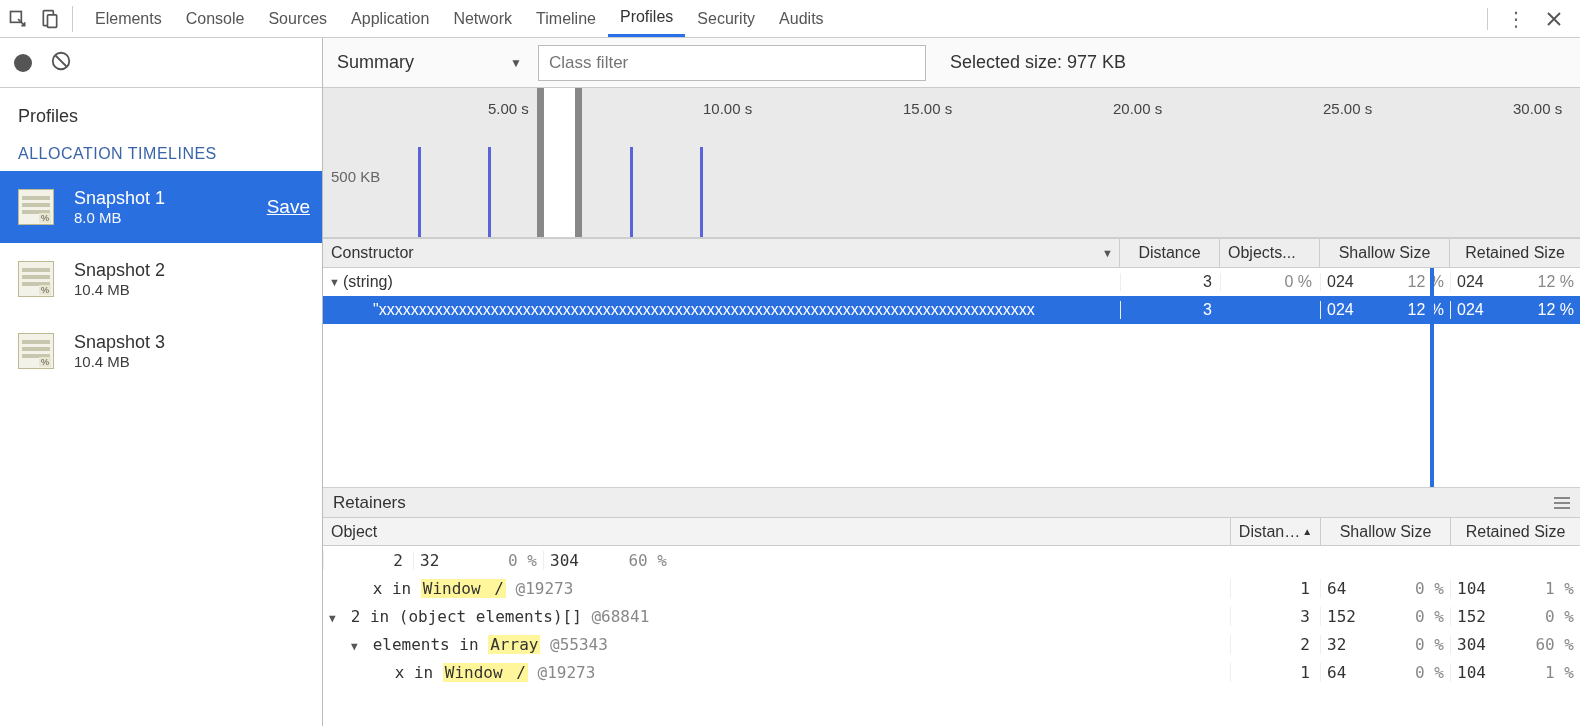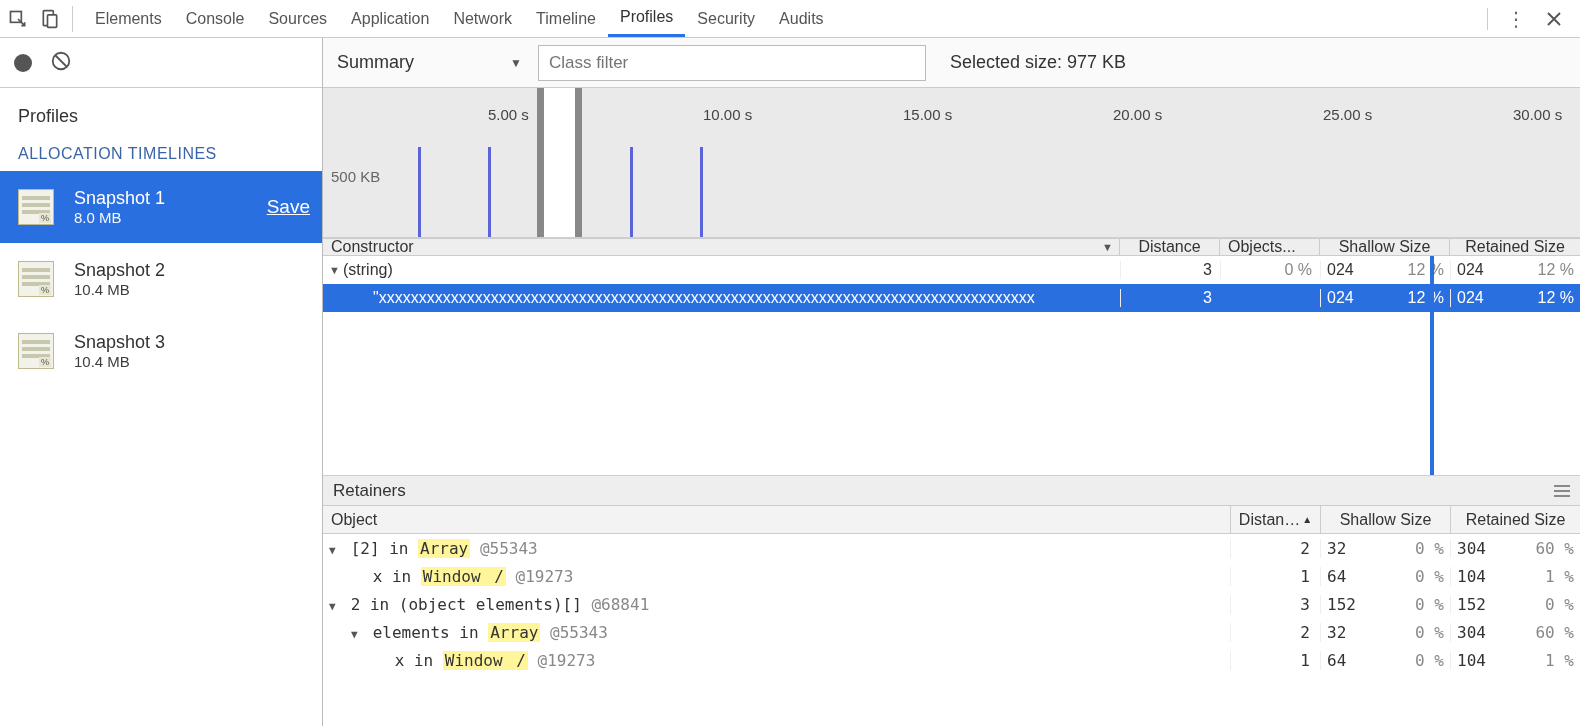--- a/index.html
+++ b/index.html
@@ -79,27 +79,27 @@
   display:flex; align-items:center; gap:96px; font-size:18px; color:#333;
 }
 .class-filter {
   width:388px; height:36px; border:1px solid #bbb; background:#fff; padding:0 10px;
   font-size:17px;
 }
 .selected-size { font-size:18px; color:#333; margin-left:8px;}
 .timeline {
   height:150px; background:#eaeaea; position:relative; border-bottom:1px solid #cfcfcf;
 }
-.time-tick { position:absolute; top:18px; font-size:15px; color:#444;}
+.time-tick { position:absolute; top:12px; font-size:15px; color:#444;}
 .size-label { position:absolute; left:8px; top:80px; font-size:15px; color:#666;}
 .alloc-bar { position:absolute; bottom:0; width:3px; background:#5a63d8; }
 .selection-handle { position:absolute; top:0; bottom:0; width:7px; background:#888;}
 .selection-range { position:absolute; top:0; bottom:0; background:#fff;}
 .grid-header {
-  display:flex; height:18px; background:#eee; border-bottom:1px solid #ccc; border-top:1px solid #ccc;
+  display:flex; height:30px; background:#eee; border-bottom:1px solid #ccc; border-top:1px solid #ccc;
   font-size:16px; color:#333;
 }
 .gh-cell { display:flex; align-items:center; padding:0 8px; border-right:1px solid #ccc; position:relative; overflow:hidden; white-space:nowrap;}
 .gh-cell:last-child{ border-right:none;}
 .gh-constructor { flex:1;}
 .gh-dist { width:100px; justify-content:center;}
 .gh-obj { width:100px;}
 .gh-shallow { width:130px; justify-content:center;}
 .gh-retained { width:130px; justify-content:center;}
 .sort-arrow { position:absolute; right:6px; font-size:11px; color:#555;}
@@ -314,23 +314,20 @@
       <div class="gh-obj2">Object</div>
       <div class="gh-d2">
           <span>Distan…</span>
           <span style="font-size:10px;margin-left:2px;">▲</span>
         </div>
       <div class="gh-s2">Shallow Size</div>
       <div class="gh-r2">Retained Size</div>
     </div>
     <div class="retainers-body" id="retbody">
         <div class="rrow">
-          <div class="ro" style="padding-left:6px">
-     <span class="tri">▼</span>
-     <span>[2] in <span class="hl">Array</span><span class="gray"> @55343</span></span></div>
     <div class="rd">2</div>
     <div class="rs">
             <div class="valpair">
               <span class="v1">32</span>
               <span class="v2">0 %</span>
             </div>
           </div>
     <div class="rr">
             <div class="valpair">
               <span class="v1">304</span>

